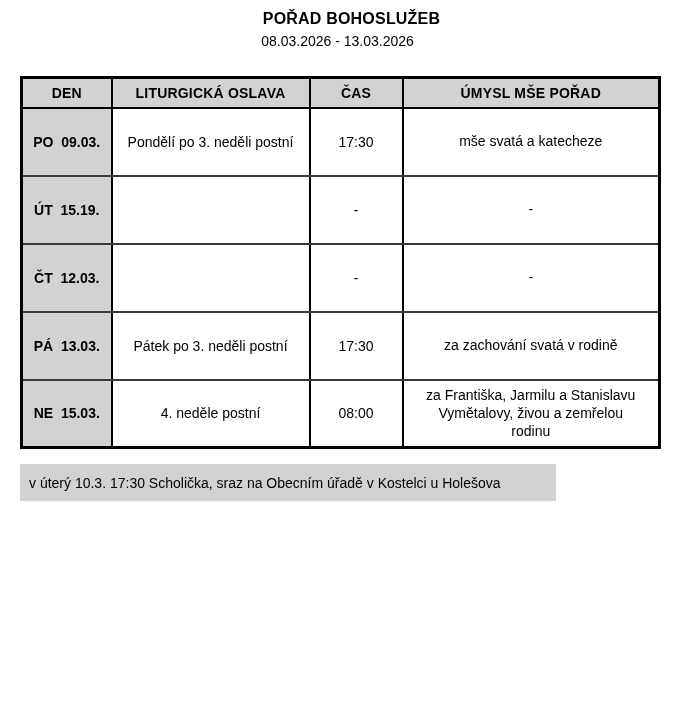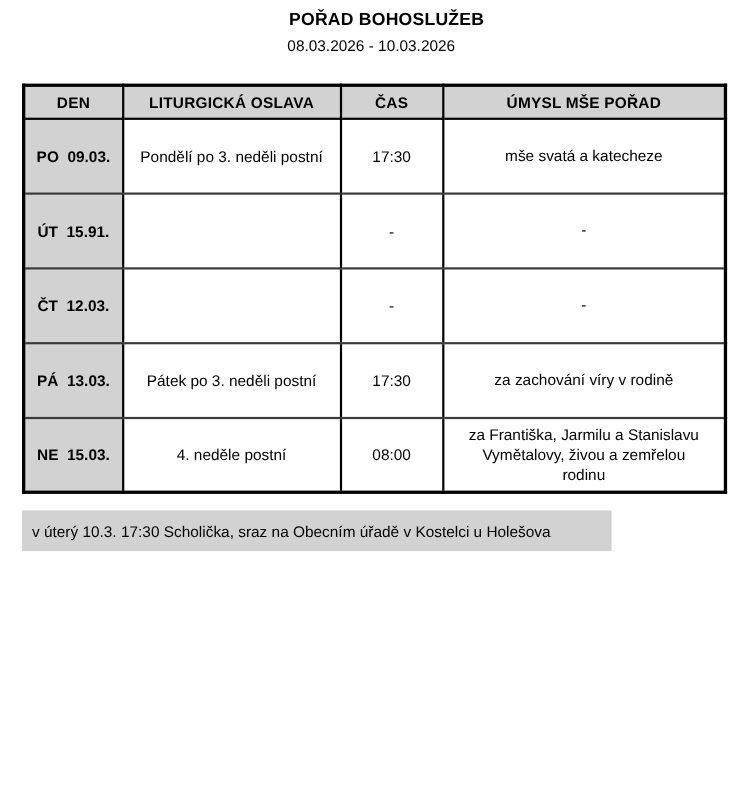--- a/index.html
+++ b/index.html
@@ -77,21 +77,21 @@
     align-items:center;
     padding-left:9px;
     font-size:14px;
   }
 </style>
 </head>
 <body>
 
 <div class="header">
   <div class="title">POŘAD BOHOSLUŽEB</div>
-  <div class="daterange">08.03.2026 - 10.03.2026</div>
+  <div class="daterange">08.03.2026 - 13.03.2026</div>
 </div>
 
 <table class="schedule">
   <colgroup>
     <col class="c-den">
       <col class="c-oslava">
       <col class="c-cas">
       <col class="c-umysl">
   </colgroup>
   <thead>
@@ -103,36 +103,36 @@
     </tr>
   </thead>
   <tbody>
     <tr>
       <td class="den">PO  09.03.</td>
       <td class="oslava">Pondělí po 3. neděli postní</td>
       <td class="cas">17:30</td>
       <td class="umysl">mše svatá a katecheze</td>
     </tr>
     <tr>
-      <td class="den">ÚT  15.91.</td>
+      <td class="den">ÚT  15.19.</td>
       <td class="oslava"></td>
       <td class="cas">-</td>
       <td class="umysl">-</td>
     </tr>
     <tr>
       <td class="den">ČT  12.03.</td>
       <td class="oslava"></td>
       <td class="cas">-</td>
       <td class="umysl">-</td>
     </tr>
     <tr>
       <td class="den">PÁ  13.03.</td>
       <td class="oslava">Pátek po 3. neděli postní</td>
       <td class="cas">17:30</td>
-      <td class="umysl">za zachování víry v rodině</td>
+      <td class="umysl">za zachování svatá v rodině</td>
     </tr>
     <tr>
       <td class="den">NE  15.03.</td>
       <td class="oslava">4. neděle postní</td>
       <td class="cas">08:00</td>
       <td class="umysl">za Františka, Jarmilu a Stanislavu
 Vymětalovy, živou a zemřelou
 rodinu</td>
     </tr>
   </tbody>

